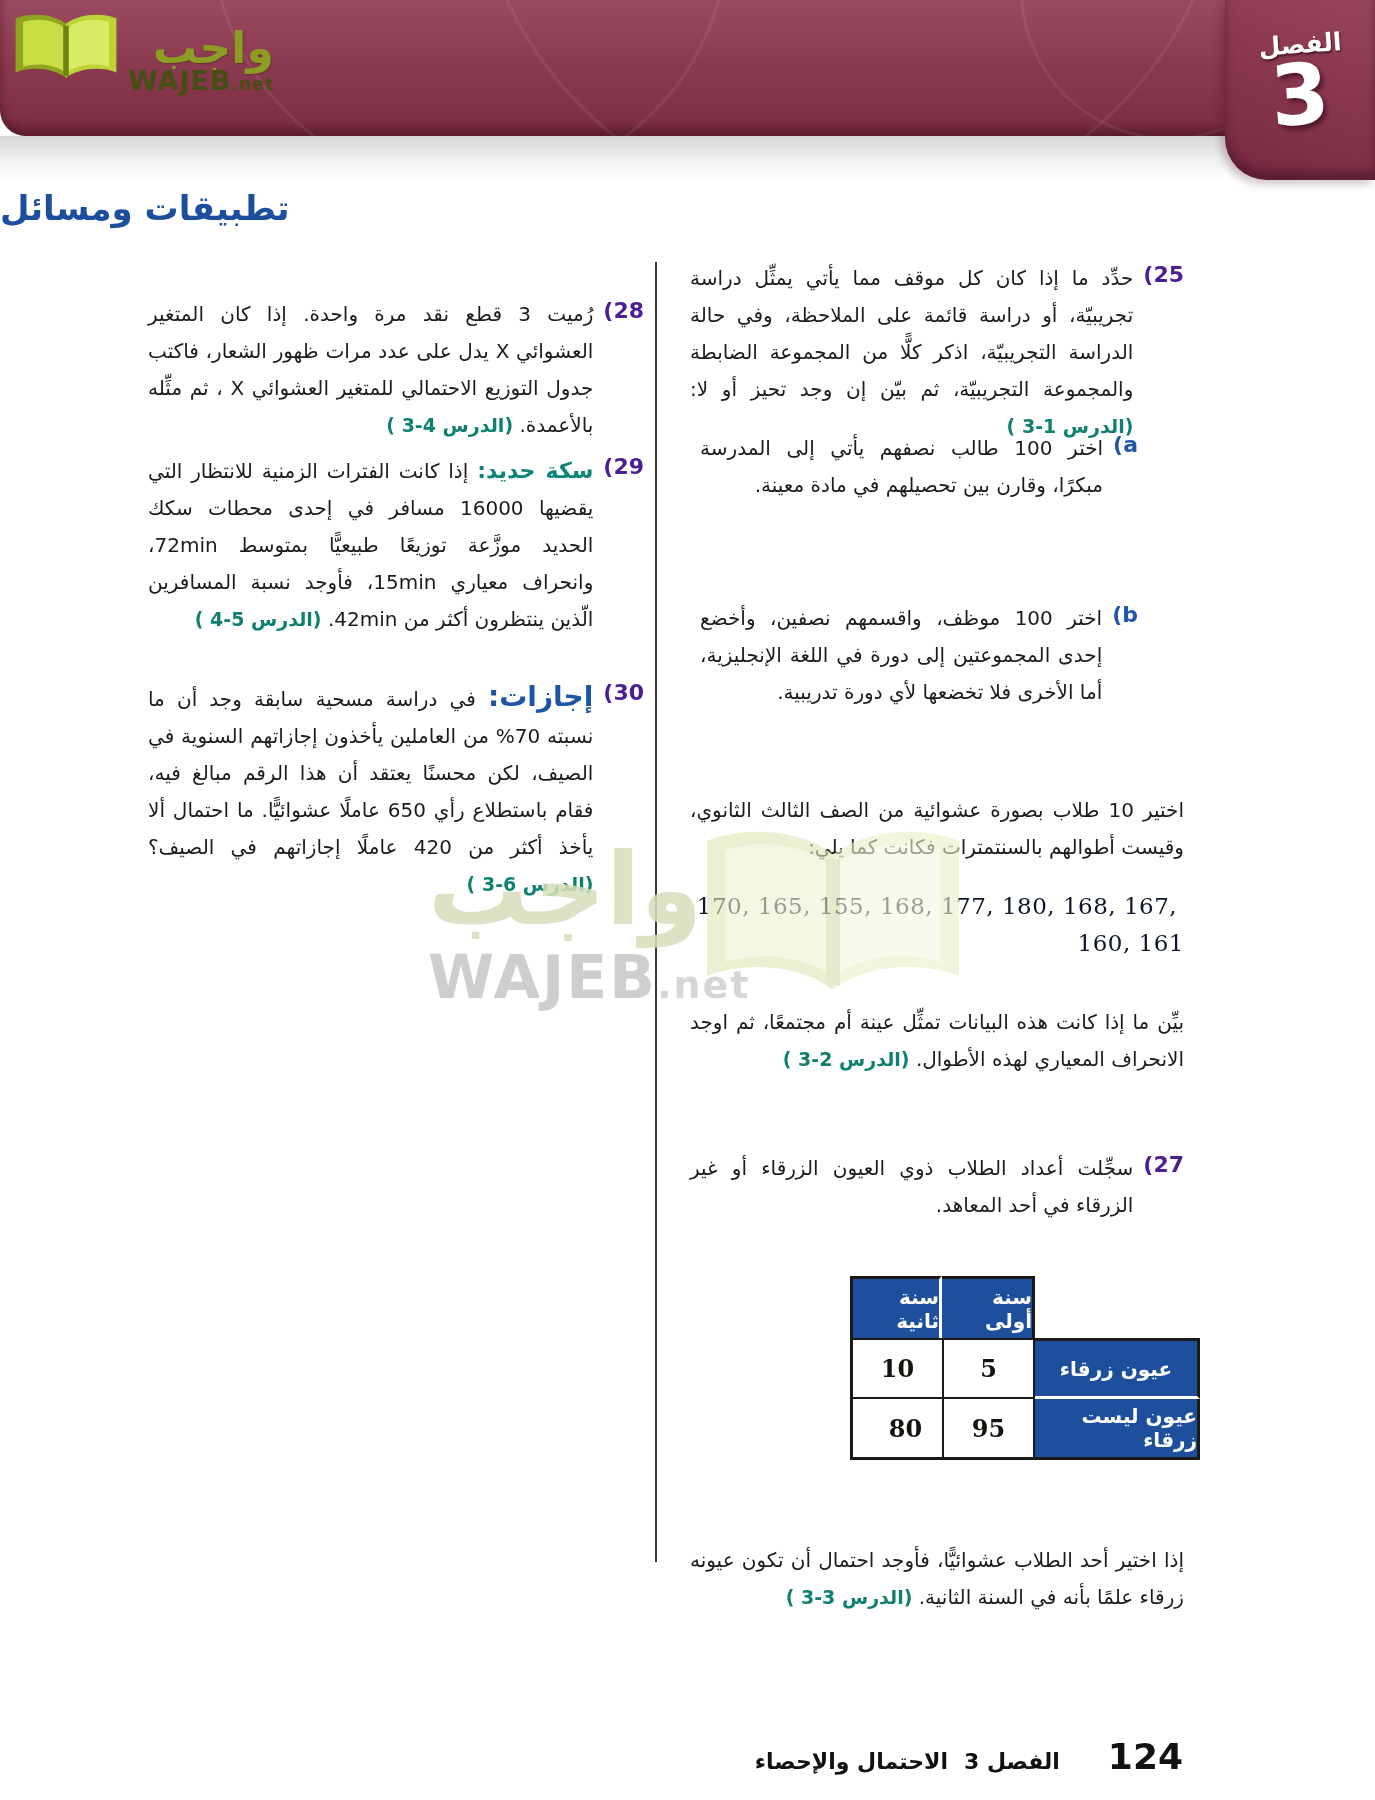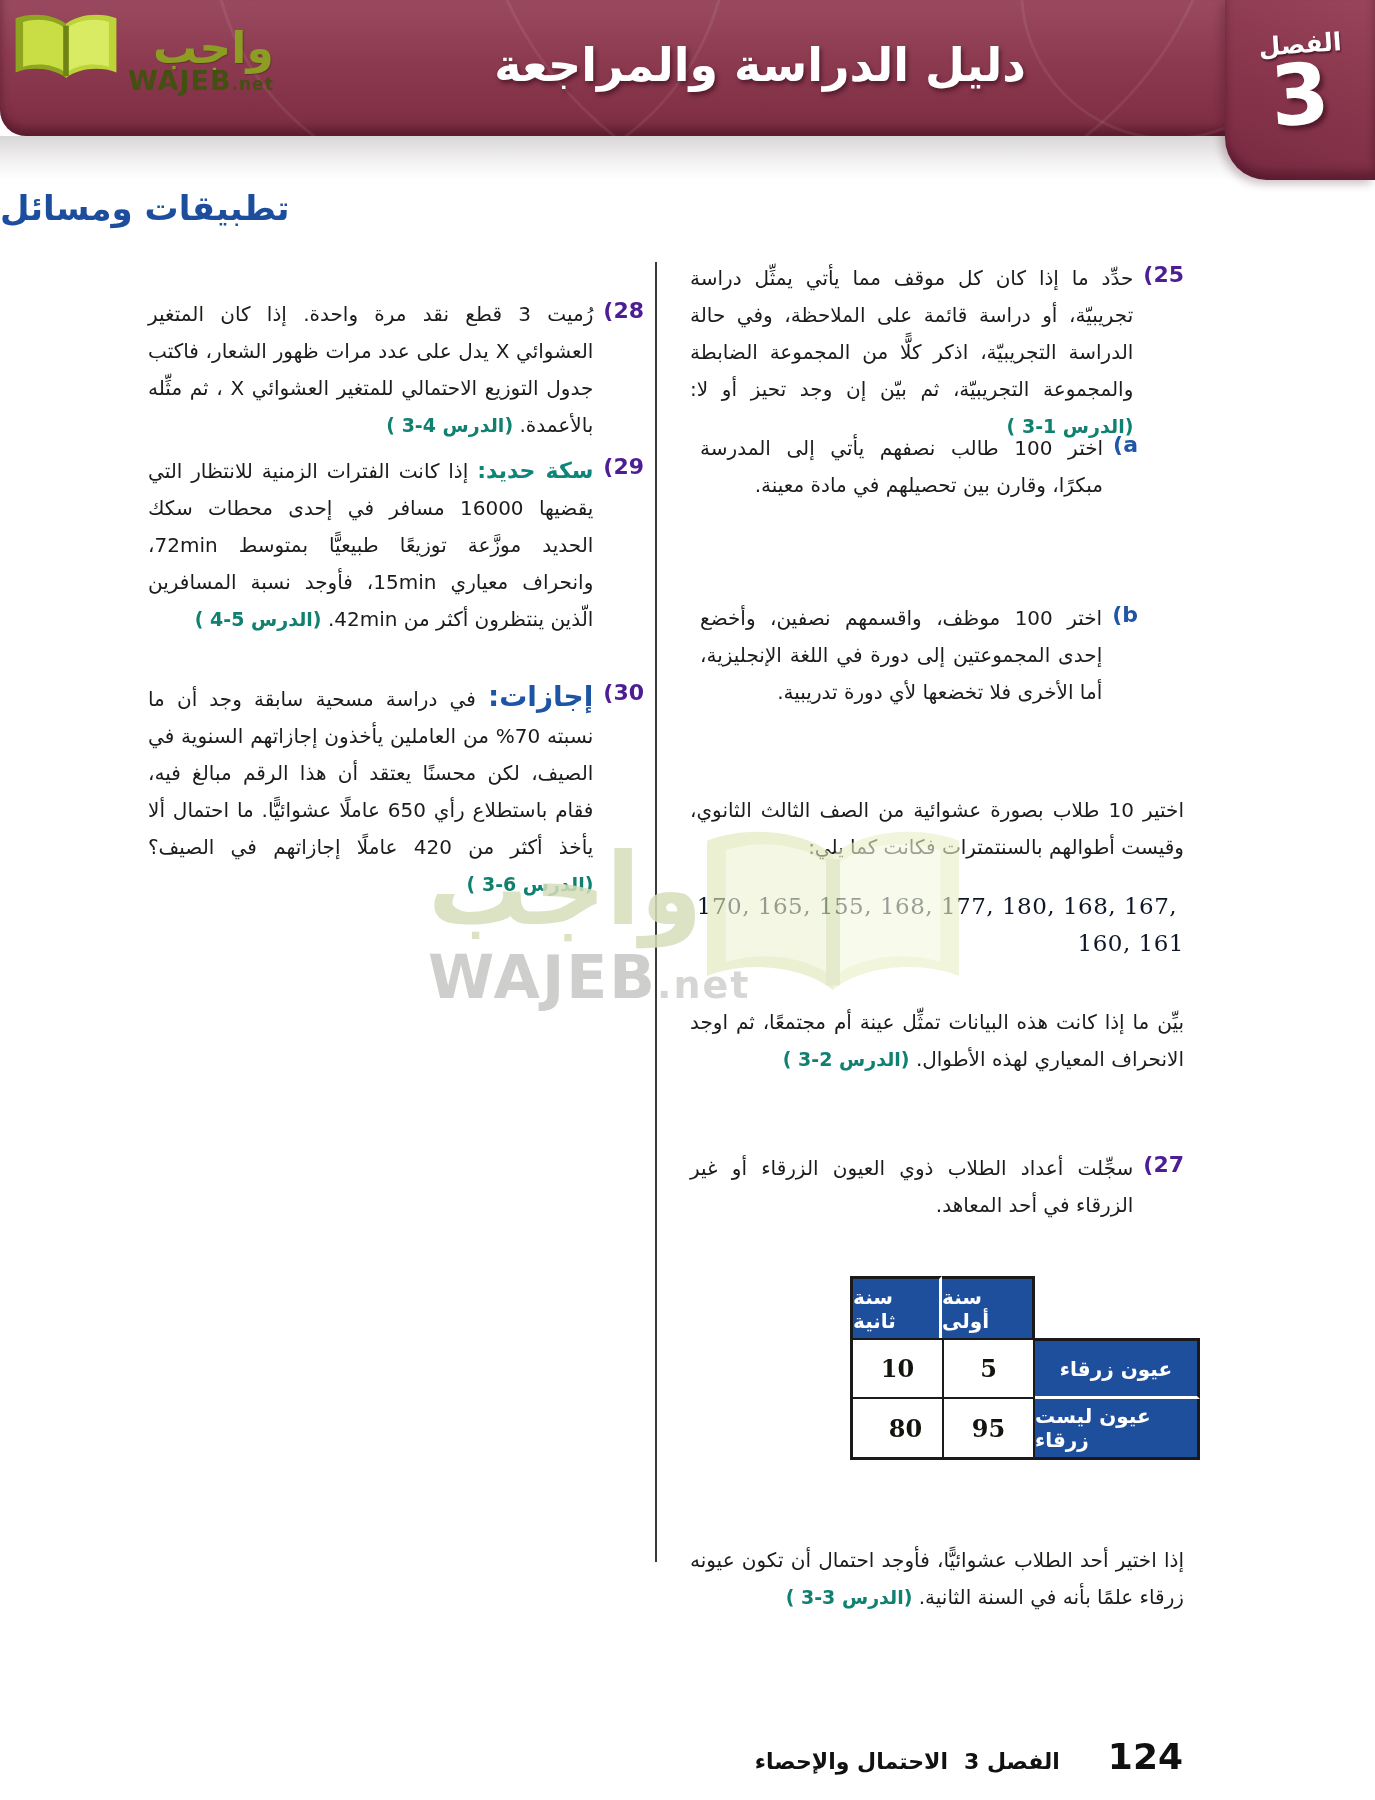--- a/index.html
+++ b/index.html
@@ -67,21 +67,21 @@
     direction:ltr;text-align:center;font-family:"DejaVu Serif",serif;
     font-size:23px;color:#0f172a;margin-top:22px;letter-spacing:.5px;
   }
   .gap-before{margin-top:42px;}
   
   .tbl{
     position:absolute;left:850px;top:1276px;z-index:4;
     display:grid;grid-template-columns:92px 93px 165px;grid-template-rows:62px 61px 61px;
     direction:ltr;
   }
-  .tbl div{display:flex;align-items:center;justify-content:center;}
+  .tbl div{display:flex;align-items:center;justify-content:center;text-align:right;}
   .cell-blue{background:#1e4f9c;color:#ffffff;font-weight:bold;font-size:20px;}
   .cell-data{background:#ffffff;color:#14140f;font-weight:bold;font-size:24px;font-family:"DejaVu Serif",serif;}
   .h-sy{border-top:3px solid #1a1a1a;border-left:3px solid #1a1a1a;border-right:3px solid #ffffff;}
   .h-fy{border-top:3px solid #1a1a1a;border-right:3px solid #1a1a1a;}
   .corner{background:transparent;}
   .d-10{border-left:3px solid #1a1a1a;border-top:2px solid #1a1a1a;border-bottom:2px solid #1a1a1a;}
   .d-5{border-left:2px solid #1a1a1a;border-top:2px solid #1a1a1a;border-bottom:2px solid #1a1a1a;border-right:2px solid #1a1a1a;}
   .lab-1{border-top:3px solid #1a1a1a;border-right:3px solid #1a1a1a;border-bottom:3px solid #ffffff;}
   .d-80{border-left:3px solid #1a1a1a;border-bottom:3px solid #1a1a1a;padding-left:16px;}
   .d-95{border-left:2px solid #1a1a1a;border-right:2px solid #1a1a1a;border-bottom:3px solid #1a1a1a;}
@@ -105,21 +105,20 @@
 <body>
 
 <div class="page">
 
   <div class="band">
     <div class="arc a1"></div>
     <div class="arc a2"></div>
     <div class="arc a3"></div>
   </div>
   <div class="band-shadow"></div>
-  <div class="band-title">دليل الدراسة والمراجعة</div>
 
   <div class="chapter-tab">
     <div class="lbl">الفصل</div>
     <div class="num">3</div>
   </div>
 
   <div class="logo">
     <div class="txt">
       <span class="ar">واجب</span>
       <span class="en"><span>WAJEB</span><span class="tld">.net</span></span>

